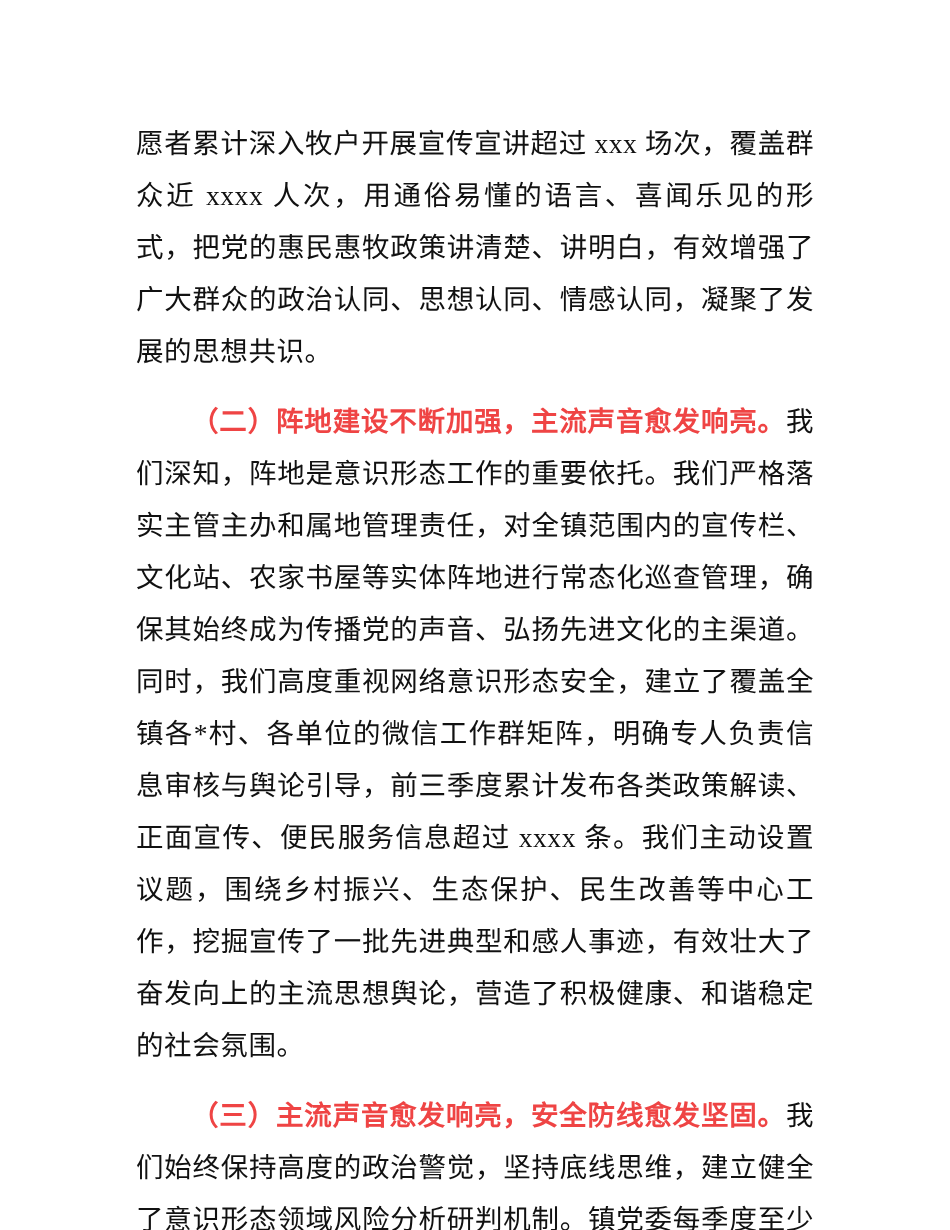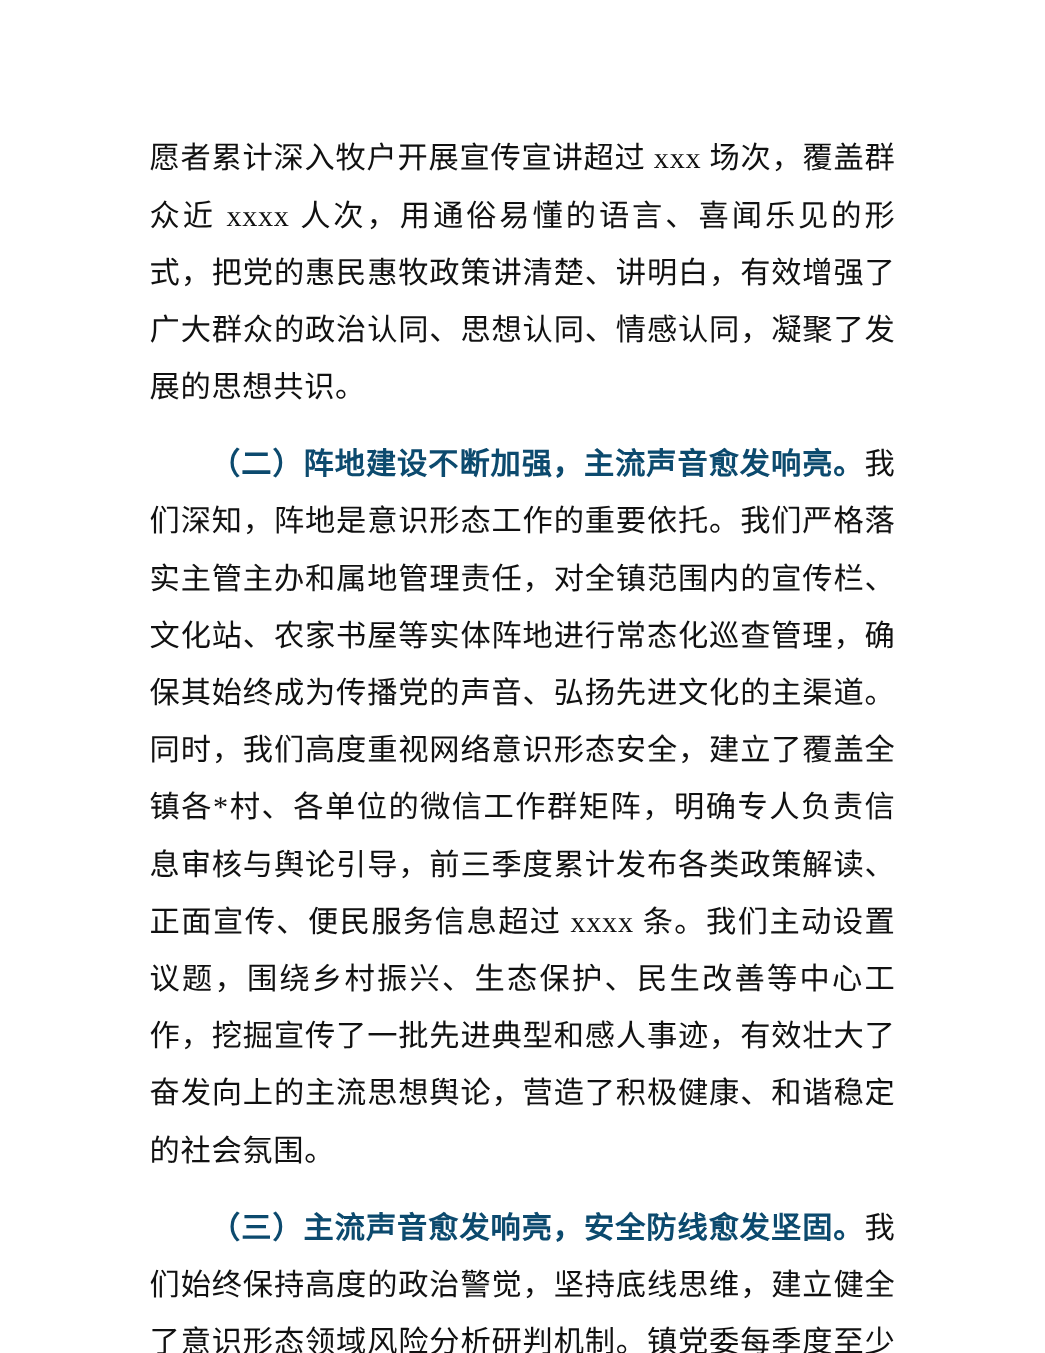--- a/index.html
+++ b/index.html
@@ -40,21 +40,21 @@
 
   .para + .para {
     margin-top: 18px;
   }
 
   
   .lead {
     font-family: "Liberation Sans", "DejaVu Sans", sans-serif;
     font-weight: bold;
     letter-spacing: 0.3px;
-    color: #0c4a6e;
+    color: #ef4444;
   }
 
   .lead-indent {
     text-indent: 2em;
   }
 </style>
 </head>
 <body>
 
 <div class="page">

